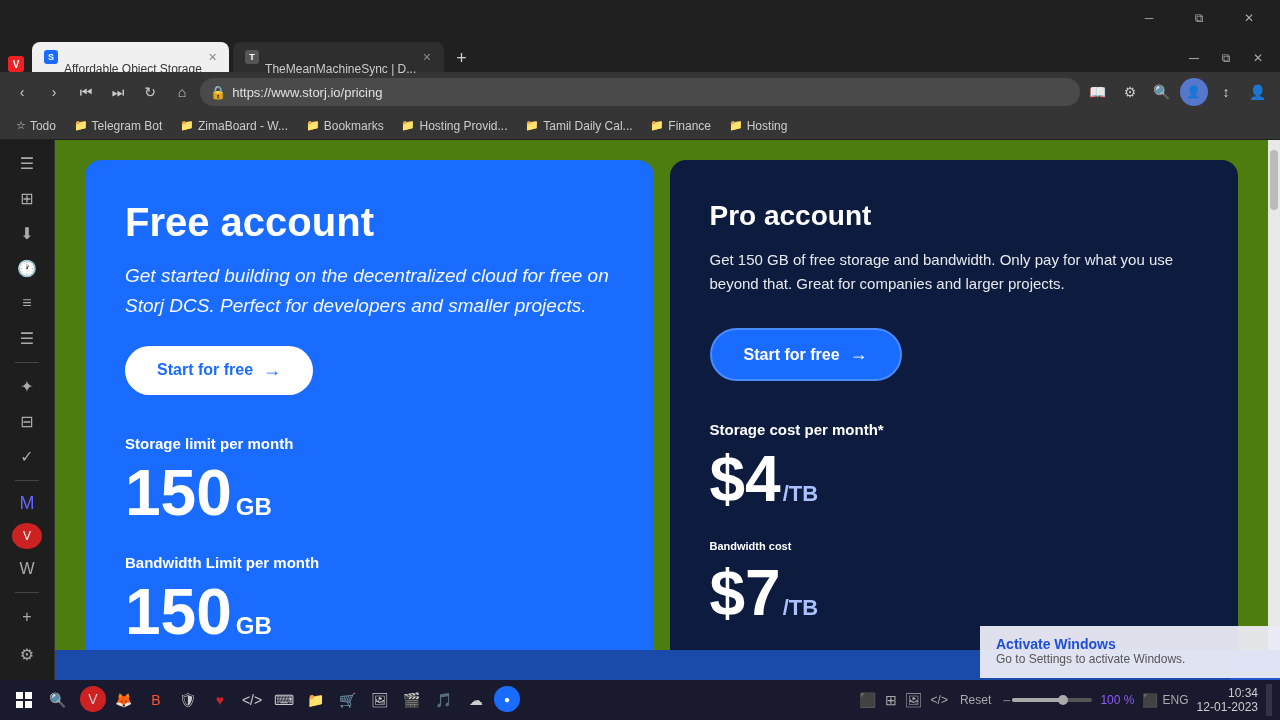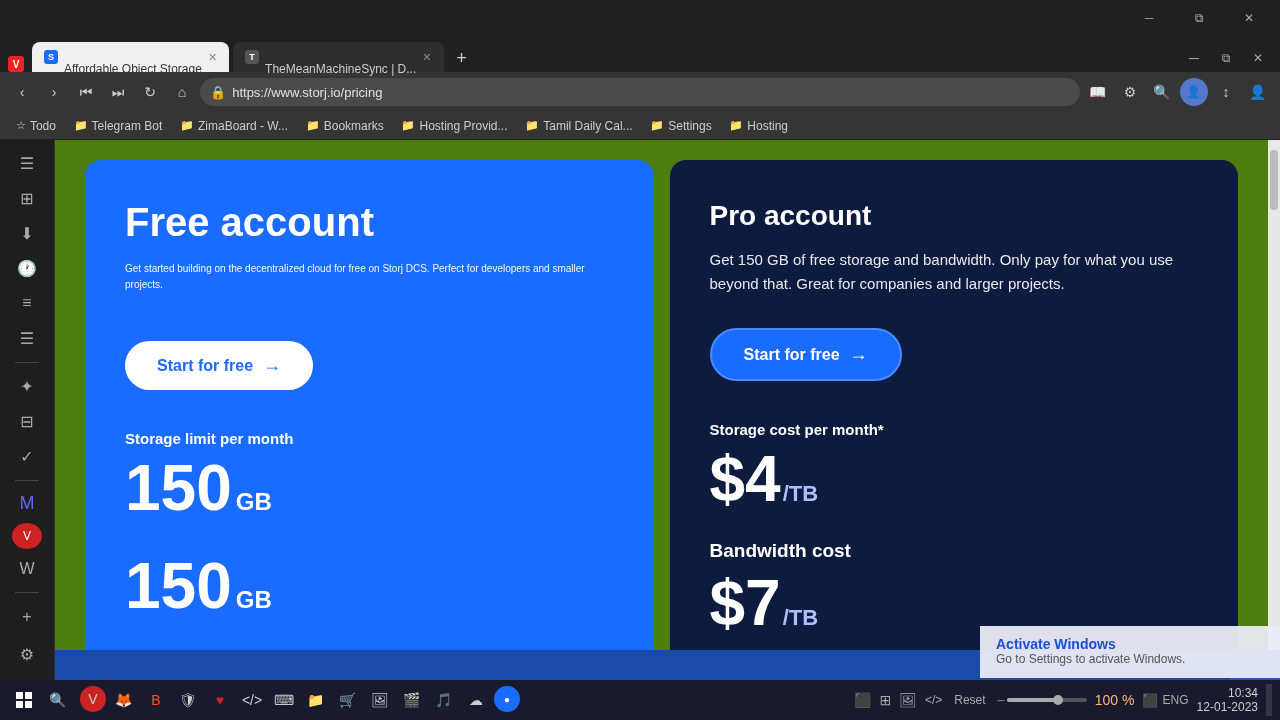--- a/index.html
+++ b/index.html
@@ -34,41 +34,41 @@
     .scrollbar-thumb { width: 8px; height: 60px; background: #bbb; border-radius: 4px; margin: 0 auto; margin-top: 10px; }
 
     
     .main-content { position: absolute; left: 55px; top: 140px; right: 12px; bottom: 60px; overflow: hidden; display: flex; background: #4d7c0f; }
     
     .pricing-container { display: flex; gap: 16px; padding: 20px 30px; width: 100%; align-items: flex-start; }
     
     
     .free-card { flex: 1; background: #1a6bff; border-radius: 16px; padding: 40px; color: white; min-height: 500px; }
     .free-card h2 { font-size: 40px; font-weight: 700; margin-bottom: 16px; }
-    .free-card .description { font-size: 10px; line-height: 1.6; margin-bottom: 48px; opacity: 0.95; }
+    .free-card .description { font-size: 19px; line-height: 1.6; margin-bottom: 24px; opacity: 0.95; font-style: italic; }
     
     .start-btn-free { background: white; color: #1a6bff; border: none; border-radius: 50px; padding: 14px 32px; font-size: 16px; font-weight: 600; cursor: pointer; display: flex; align-items: center; gap: 10px; width: fit-content; margin-bottom: 40px; }
     
     .pro-start-btn { background: #1a6bff; color: white; border: 2px solid #4a8bff; border-radius: 50px; padding: 14px 32px; font-size: 16px; font-weight: 600; cursor: pointer; display: flex; align-items: center; gap: 10px; width: fit-content; margin-bottom: 40px; }
     
     .stat-label { font-size: 15px; font-weight: 600; margin-bottom: 4px; }
     .stat-value { display: flex; align-items: baseline; gap: 4px; margin-bottom: 24px; }
     .stat-number { font-size: 64px; font-weight: 700; }
     .stat-unit { font-size: 24px; font-weight: 700; }
     
     
     .pro-card { flex: 1; background: #0d1b3e; border-radius: 16px; padding: 40px; color: white; min-height: 500px; }
     .pro-card h2 { font-size: 28px; font-weight: 700; margin-bottom: 16px; }
     .pro-card .description { font-size: 15px; line-height: 1.6; margin-bottom: 32px; opacity: 0.9; }
     
     .price-label { font-size: 15px; font-weight: 600; margin-bottom: 4px; }
     .price-value { display: flex; align-items: baseline; gap: 2px; margin-bottom: 24px; }
     .price-dollar { font-size: 64px; font-weight: 700; }
     .price-per { font-size: 22px; font-weight: 600; color: #aac0ff; }
-    .bandwidth-label { font-size: 19px; font-weight: 600; margin-bottom: 4px; }
+    .bandwidth-label { font-size: 11px; font-weight: 600; margin-bottom: 4px; }
 
     
     .taskbar { position: absolute; bottom: 0; left: 0; right: 0; height: 40px; background: #1a1a2e; display: flex; align-items: center; padding: 0 8px; gap: 4px; z-index: 50; }
     .taskbar-btn { width: 32px; height: 32px; border-radius: 4px; display: flex; align-items: center; justify-content: center; color: #aaa; font-size: 14px; cursor: pointer; }
     .taskbar-icons { display: flex; gap: 4px; margin-left: 4px; }
     .taskbar-icon { width: 28px; height: 28px; border-radius: 4px; display: flex; align-items: center; justify-content: center; color: #ccc; font-size: 14px; cursor: pointer; }
     .taskbar-right { margin-left: auto; display: flex; align-items: center; gap: 8px; }
     .taskbar-time { color: #ccc; font-size: 12px; text-align: right; }
 
     
@@ -170,21 +170,21 @@
   <div class="bookmark-item">
     <span class="bookmark-icon">📁</span>
     <span>Hosting Provid...</span>
   </div>
   <div class="bookmark-item">
     <span class="bookmark-icon">📁</span>
     <span>Tamil Daily Cal...</span>
   </div>
   <div class="bookmark-item">
     <span class="bookmark-icon">📁</span>
-    <span>Settings</span>
+    <span>Finance</span>
   </div>
   <div class="bookmark-item">
     <span class="bookmark-icon">📁</span>
     <span>Hosting</span>
   </div>
 </div>
 
 <div class="sidebar">
   <div class="sidebar-item">☰</div>
   <div class="sidebar-item">⊞</div>
@@ -226,20 +226,21 @@
 
       <div>
         <p class="stat-label">Storage limit per month</p>
         <div class="stat-value">
           <span class="stat-number">150</span>
           <span class="stat-unit">GB</span>
         </div>
       </div>
 
       <div>
+        <p class="stat-label">Bandwidth Limit per month</p>
         <div class="stat-value">
           <span class="stat-number">150</span>
           <span class="stat-unit">GB</span>
         </div>
       </div>
     </div>
 
     <div class="pro-card">
       <h2>Pro account</h2>
       <p class="description">Get 150 GB of free storage and bandwidth. Only pay for what you use beyond that. Great for companies and larger projects.</p>
@@ -314,21 +315,21 @@
     <div style="color:#aaa;font-size:14px;">🖼</div>
     <div style="color:#aaa;font-size:12px;">&lt;/&gt;</div>
     <div style="color:#aaa;font-size:12px;padding:0 4px;">Reset</div>
     <div style="display:flex;align-items:center;gap:2px;">
       <span style="color:#aaa;font-size:10px;">─</span>
       <div style="width:80px;height:4px;background:#555;border-radius:2px;position:relative;">
         <div style="width:50px;height:4px;background:#aaa;border-radius:2px;"></div>
         <div style="width:10px;height:10px;background:#aaa;border-radius:50%;position:absolute;top:-3px;left:46px;"></div>
       </div>
     </div>
-    <div style="color:#fdba74;font-size:14px;">100 %</div>
+    <div style="color:#8b5cf6;font-size:12px;">100 %</div>
     <div style="display:flex;gap:4px;align-items:center;">
       <span style="color:#aaa;font-size:13px;">⬛</span>
       <span style="color:#aaa;font-size:12px;">ENG</span>
     </div>
     <div class="taskbar-time">
       <div>10:34</div>
       <div>12-01-2023</div>
     </div>
     <div style="width:6px;height:32px;background:#334;"></div>
   </div>

